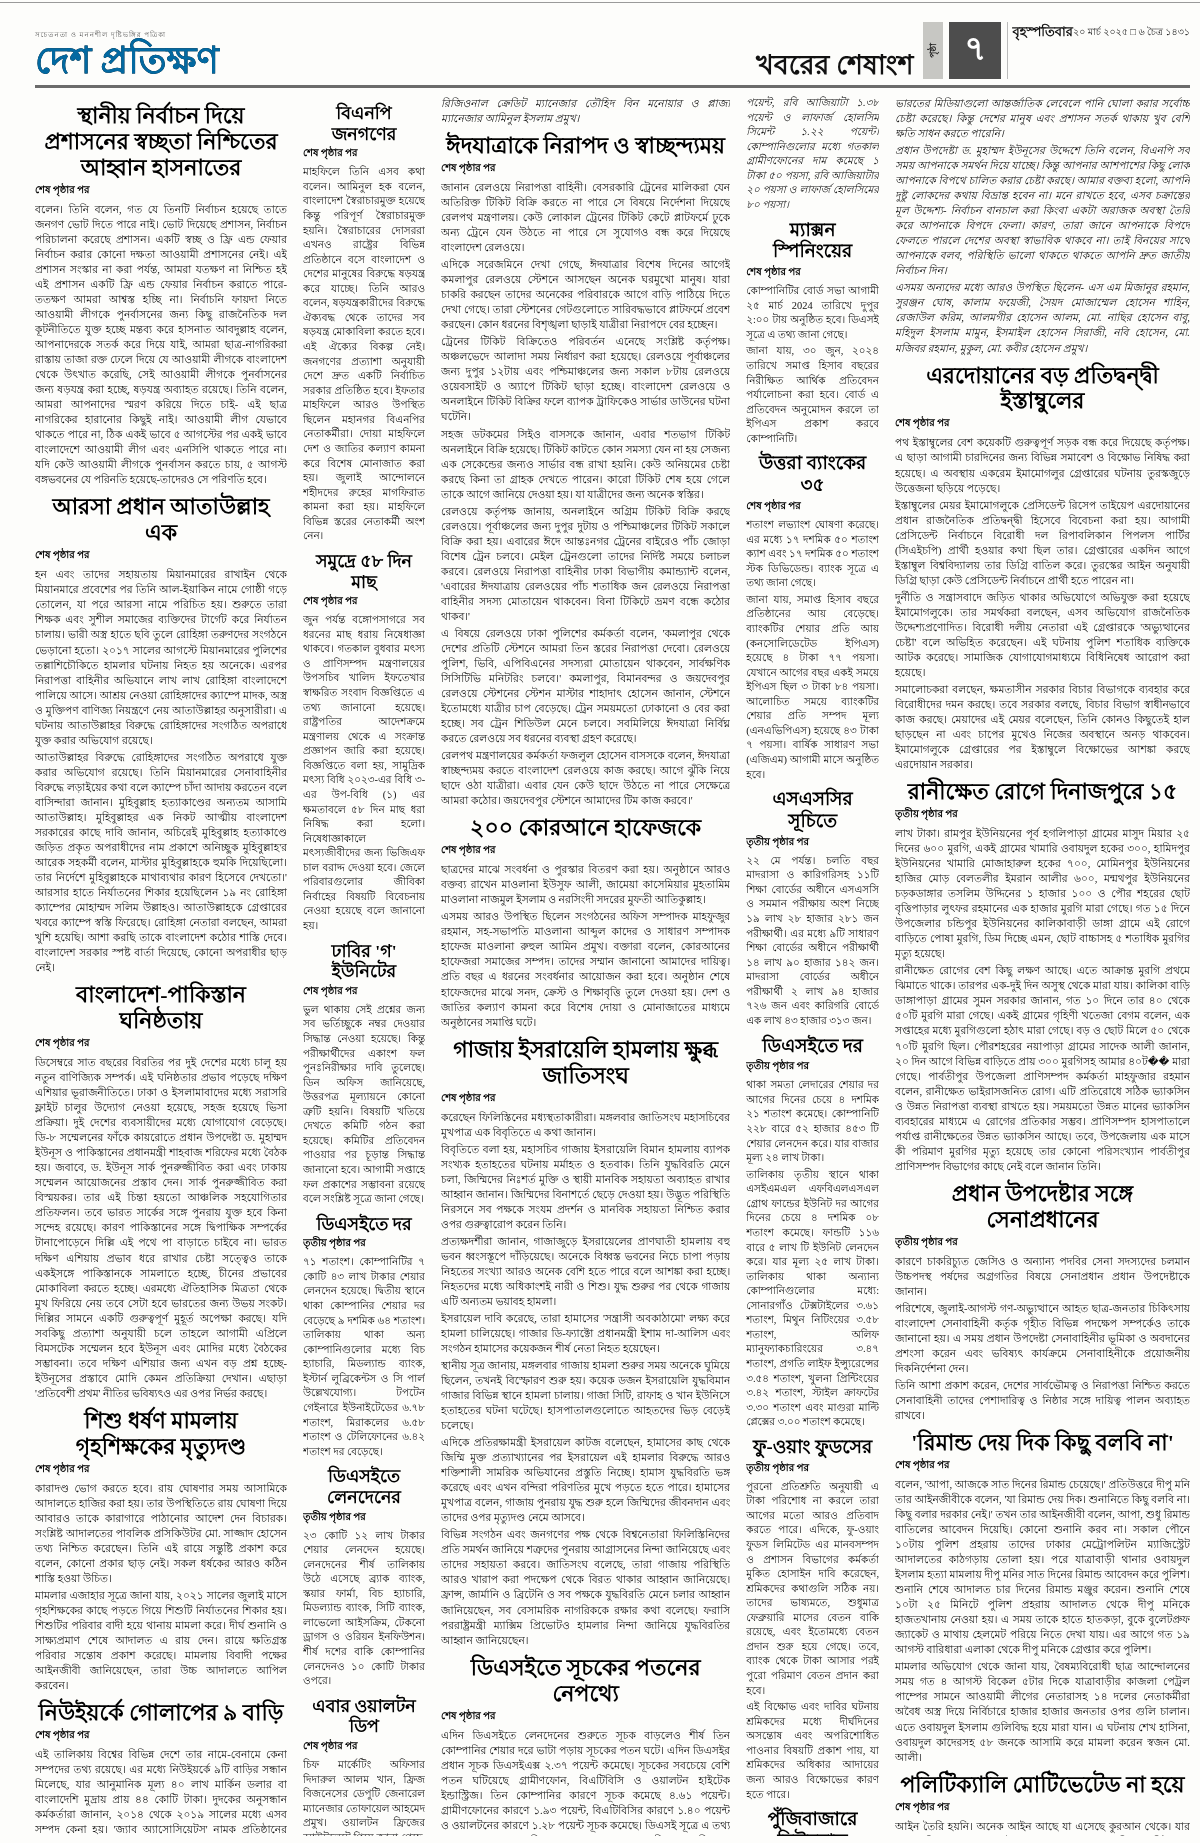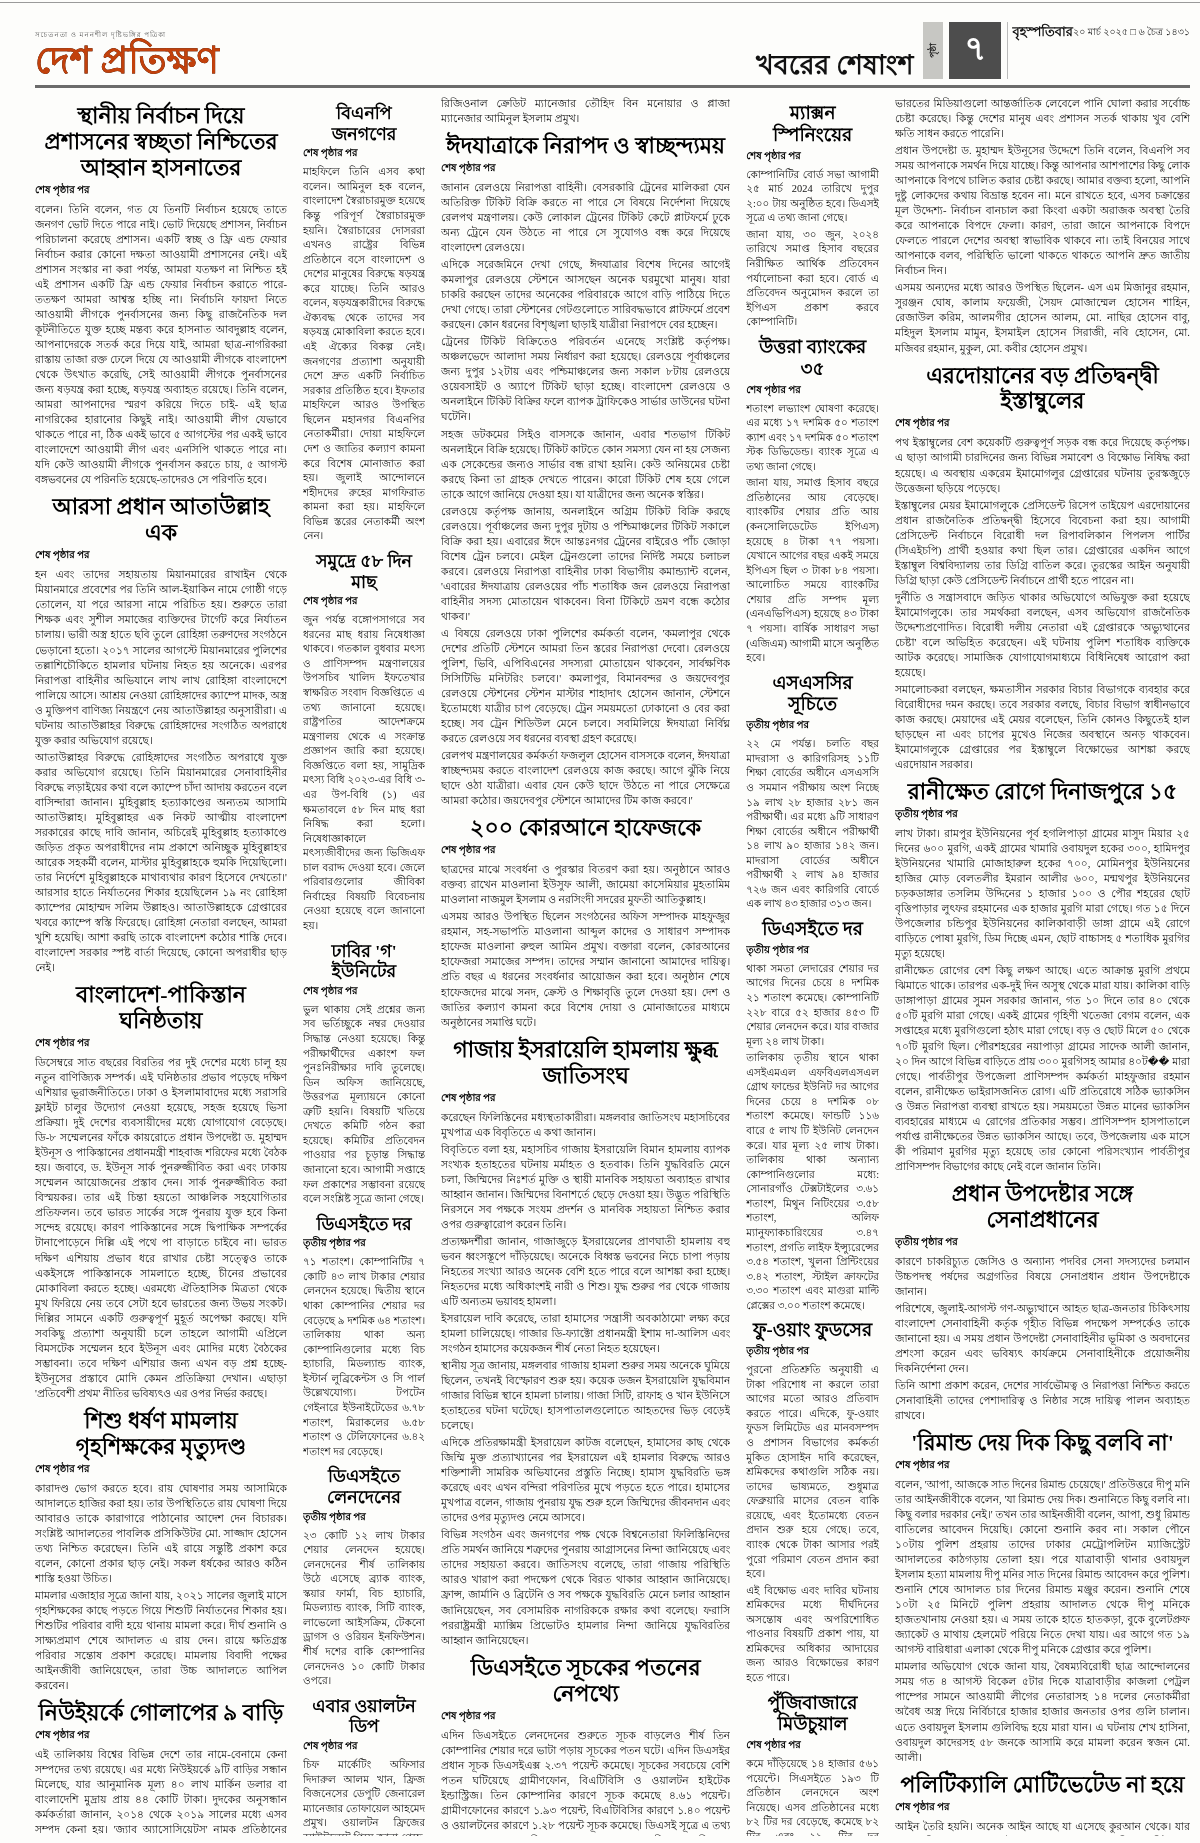--- a/index.html
+++ b/index.html
@@ -6,21 +6,21 @@
   .page{position:relative;width:1200px;height:1843px;background:#fdfdfb;margin:0 auto;
         overflow:hidden;font-family:"Liberation Serif","DejaVu Serif",serif;color:#111;}
   .toprule{position:absolute;top:2px;left:0;width:1200px;border-top:1px solid #9a9a9a;}
 
   
   header{position:absolute;top:10px;left:35px;width:1155px;height:78px;
          display:flex;justify-content:space-between;align-items:flex-end;
          border-bottom:3px solid #6b6b6b;padding-bottom:6px;box-sizing:border-box;}
   .logo-block{display:flex;flex-direction:column;justify-content:flex-end;}
   .tagline{font-size:7px;color:#555;letter-spacing:1px;margin-bottom:1px;}
-  .logo{font-size:37px;font-weight:bold;color:#c2410c;line-height:1;letter-spacing:0px;
+  .logo{font-size:37px;font-weight:bold;color:#0369a1;line-height:1;letter-spacing:0px;
         font-family:"Liberation Serif",serif;text-shadow:0 0 0 #000;}
   .head-right{display:flex;align-items:stretch;gap:6px;}
   .section-title{font-size:27px;font-weight:bold;align-self:flex-end;line-height:1.05;
                  padding-right:4px;margin-left:8px;}
   .page-word-box{background:#c7c7c3;color:#222;width:20px;display:flex;align-items:center;
                  justify-content:center;font-size:9px;font-weight:bold;}
   .page-word-box span{transform:rotate(-90deg);white-space:nowrap;display:block;}
   .page-num-box{background:#4d4d4d;color:#fff;width:52px;display:flex;align-items:center;
                 justify-content:center;font-size:34px;font-weight:bold;}
   .date-block{display:flex;flex-direction:row;justify-content:center;padding-left:4px;
@@ -40,21 +40,21 @@
 
   .headline{font-weight:bold;text-align:center;line-height:1.18;margin:7px 2px 1px;
             color:#000;letter-spacing:0px;}
   .r0 .headline,.r2 .headline,.r4 .headline{font-size:22px;}
   .r1 .headline{font-size:17.5px;}
   .r3 .headline{font-size:18.5px;}
   .cont{text-align:left;font-size:10px;font-weight:bold;margin:0 0 3px;color:#000;}
   .bodytext p{font-size:10.6px;line-height:1.42;text-align:justify;margin:0 0 2px;
               word-break:break-word;}
   .r1 .bodytext p,.r3 .bodytext p{font-size:10.4px;line-height:1.4;}
-  .lead p{font-size:10.6px;line-height:1.42;text-align:justify;margin:0 0 2px;}
+  .lead p{font-size:10.6px;line-height:1.42;text-align:justify;margin:0 0 2px;font-style:italic;}
 </style>
 </head>
 <body>
 
 <div class="page">
   <div class="toprule"></div>
 
   <header>
     <div class="logo-block">
       <div class="tagline">সচেতনতা ও মননশীল দৃষ্টিভঙ্গির পত্রিকা</div>
@@ -200,20 +200,25 @@
         <article>
           <h2 class="headline">ডিএসইতে সূচকের পতনের নেপথ্যে</h2>
           <div class="cont">শেষ পৃষ্ঠার পর</div>
           <div class="bodytext">
             <p>এদিন ডিএসইতে লেনদেনের শুরুতে সূচক বাড়লেও শীর্ষ তিন কোম্পানির শেয়ার দরে ভাটা পড়ায় সূচকের পতন ঘটে। এদিন ডিএসইর প্রধান সূচক ডিএসইএক্স ২.৩৭ পয়েন্ট কমেছে। সূচকের সবচেয়ে বেশি পতন ঘটিয়েছে গ্রামীণফোন, বিএটিবিসি ও ওয়ালটন হাইটেক ইন্ডাস্ট্রিজ। তিন কোম্পানির কারণে সূচক কমেছে ৪.৬১ পয়েন্ট। গ্রামীণফোনের কারণে ১.৯৩ পয়েন্ট, বিএটিবিসির কারণে ১.৪০ পয়েন্ট ও ওয়ালটনের কারণে ১.২৮ পয়েন্ট সূচক কমেছে। ডিএসই সূত্রে এ তথ্য জানা গেছে। বাজার বিশ্লেষকরা বলছেন, বড় মূলধনি কোম্পানির দর কমায় সূচকে নেতিবাচক প্রভাব পড়েছে। ২.৩৭</p>
           </div>
         </article>
       </section>
       <section class="region r3">
         <article>
+          <div class="bodytext lead">
+            <p>পয়েন্ট, রবি আজিয়াটা ১.৩৮ পয়েন্ট ও লাফার্জ হোলসিম সিমেন্ট ১.২২ পয়েন্ট। কোম্পানিগুলোর মধ্যে গতকাল গ্রামীণফোনের দাম কমেছে ১ টাকা ৫০ পয়সা, রবি আজিয়াটার ২০ পয়সা ও লাফার্জ হোলসিমের ৮০ পয়সা।</p>
+          </div>
+        </article>
+        <article>
           <h2 class="headline">ম্যাক্সন স্পিনিংয়ের</h2>
           <div class="cont">শেষ পৃষ্ঠার পর</div>
           <div class="bodytext">
             <p>কোম্পানিটির বোর্ড সভা আগামী ২৫ মার্চ 2024 তারিখে দুপুর ২:০০ টায় অনুষ্ঠিত হবে। ডিএসই সূত্রে এ তথ্য জানা গেছে।</p>
             <p>জানা যায়, ৩০ জুন, ২০২৪ তারিখে সমাপ্ত হিসাব বছরের নিরীক্ষিত আর্থিক প্রতিবেদন পর্যালোচনা করা হবে। বোর্ড এ প্রতিবেদন অনুমোদন করলে তা ইপিএস প্রকাশ করবে কোম্পানিটি।</p>
           </div>
         </article>
         <article>
           <h2 class="headline">উত্তরা ব্যাংকের ৩৫</h2>
           <div class="cont">শেষ পৃষ্ঠার পর</div>

